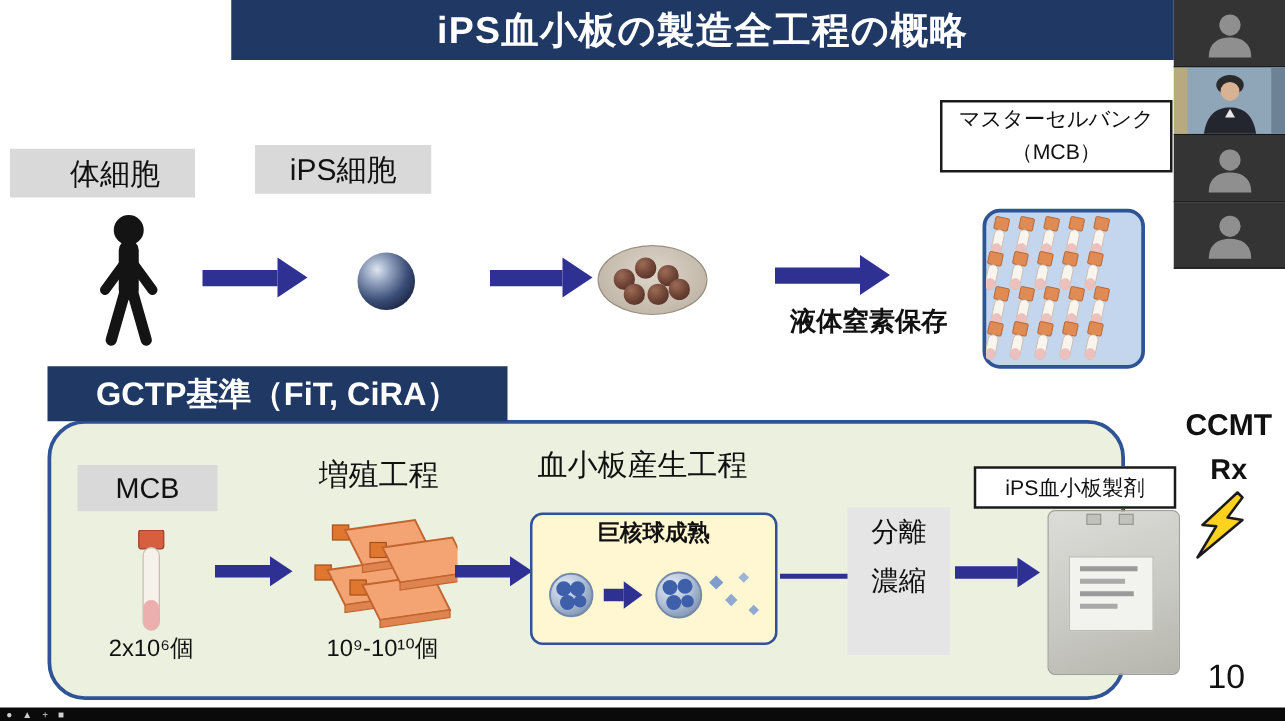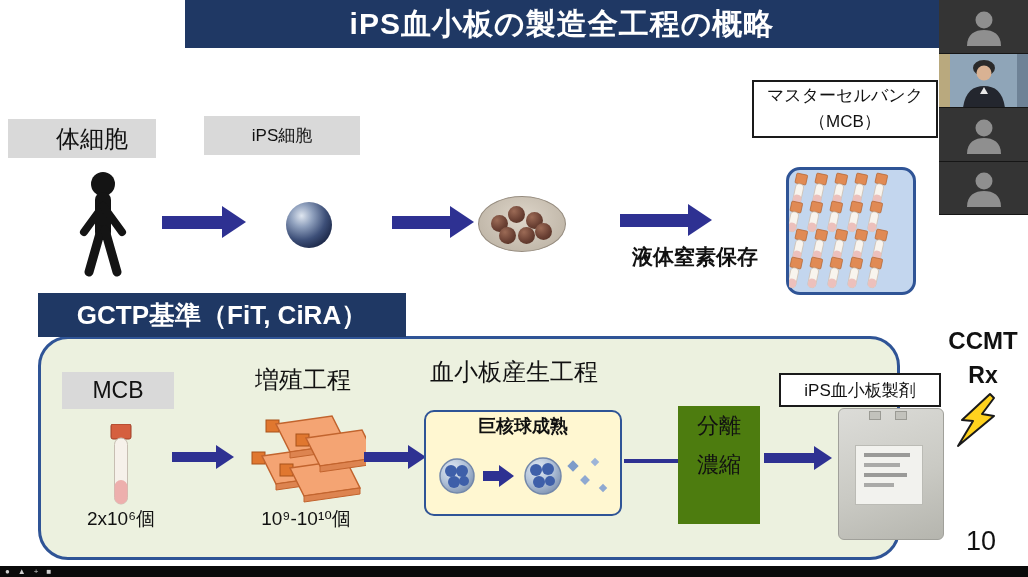--- a/index.html
+++ b/index.html
@@ -15,34 +15,34 @@
   .harrow .shaft { flex:1; height:13px; background:var(--arrow,#2E3192); }
   .harrow .head { width:0; height:0; border-top:16px solid transparent; border-bottom:16px solid transparent; border-left:24px solid var(--arrow,#2E3192); }
   .harrow.sm .shaft { height:10px; }
   .harrow.sm .head { border-top-width:12px; border-bottom-width:12px; border-left-width:18px; }
   .gctp-header { background:var(--navy,#1F3864); color:#fff; font-weight:bold; font-size:26px; border-radius:0; z-index:3; }
   .gctp-box { background:var(--box_fill,#ECF1DF); border:3px solid var(--box_border,#2F5496); border-radius:30px; z-index:1; }
   .yellow-box { background:var(--yellow_fill,#FFF7D1); border:2px solid var(--box_border,#2F5496); border-radius:10px; z-index:2; }
   .mcb-container { background:#C3D6EE; border:3px solid var(--box_border,#2F5496); border-radius:14px; }
   .cell-dot { position:absolute; width:17px; height:17px; border-radius:50%;
               background:radial-gradient(circle at 35% 30%, #9c6b56, #6b4134 55%, #4a291e); }
-  .steps-box { background:#4d7c0f; color:#111; font-size:22px; line-height:39px; text-align:center; z-index:2; }
+  .steps-box { background:#e5e5e5; color:#111; font-size:22px; line-height:39px; text-align:center; z-index:2; }
   .tile { width:89px; height:54px; background:#343434; border-bottom:1px solid #161616; display:flex; align-items:center; justify-content:center; overflow:hidden; }
   .bottom-bar { background:#0a0a0a; color:#cfcfcf; display:flex; align-items:center; gap:8px; padding-left:5px; font-size:8px; }
 </style>
 </head>
 <body>
 
 <div class="stage">
 
   <div class="abs fc title-bar" style="left:185px;top:0;width:754px;height:48px;">iPS血小板の製造全工程の概略</div>
 
   <div class="abs fc gray-label" style="left:8px;top:119px;width:148px;height:39px;font-size:24px;padding-left:20px;">体細胞</div>
 
-  <div class="abs fc gray-label" style="left:204px;top:116px;width:156px;height:39px;font-size:17px;">iPS細胞</div>
+  <div class="abs fc gray-label" style="left:204px;top:116px;width:141px;height:39px;font-size:24px;">iPS細胞</div>
 
 
   <div class="abs fc col outline-box" style="left:752px;top:80px;width:186px;height:58px;font-size:17px;line-height:26px;z-index:4;">
     <div>マスターセルバンク</div>
     <div>（MCB）</div>
   </div>
 
   <svg class="abs" style="left:72px;top:170px;" width="62" height="108" viewBox="0 0 62 108">
     <circle cx="31" cy="14" r="12" fill="#141414"></circle>
     <line x1="31" y1="30" x2="31" y2="62" stroke="#141414" stroke-width="16" stroke-linecap="round"></line>

